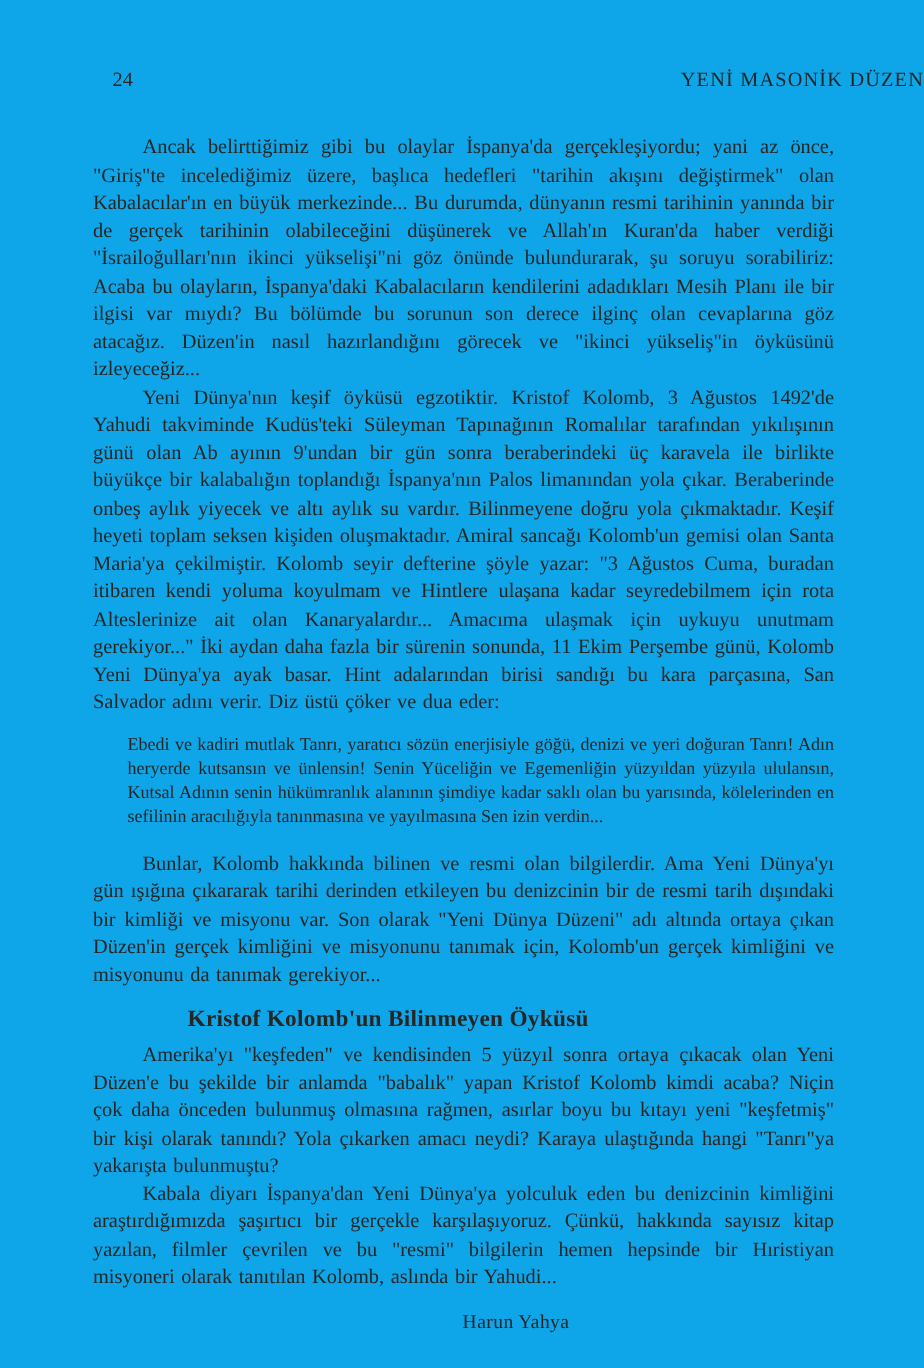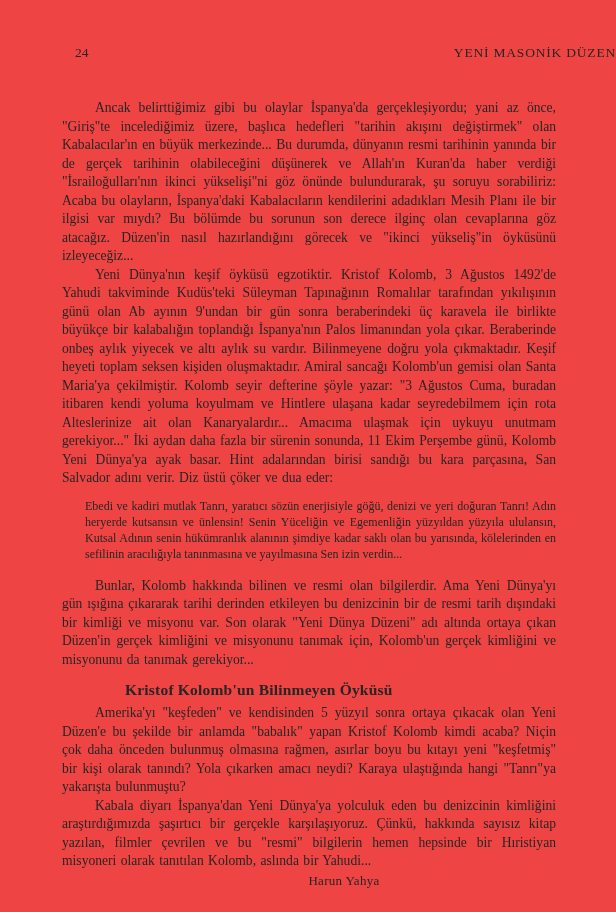--- a/index.html
+++ b/index.html
@@ -5,21 +5,21 @@
   html, body {
     margin: 0;
     padding: 0;
     background: #e8e8e8;
   }
   .page {
     position: relative;
     width: 616px;
     height: 912px;
     margin: 0 auto;
-    background: #ef4444;
+    background: #0ea5e9;
     color: #262624;
     font-family: "Liberation Serif", "DejaVu Serif", serif;
     overflow: hidden;
     box-sizing: border-box;
   }
   
   .header {
     position: absolute;
     top: 45px;
     left: 0;
@@ -33,21 +33,21 @@
     top: 0;
   }
   .running-title {
     display: block;
     text-align: right;
     letter-spacing: 0.8px;
   }
   
   .text-column {
     position: absolute;
-    top: 99px;
+    top: 89px;
     left: 62px;
     width: 494px;
   }
   .para {
     margin: 0;
     text-indent: 33px;
     text-align: justify;
     font-size: 13.6px;
     line-height: 18.5px;
     word-spacing: 1px;

